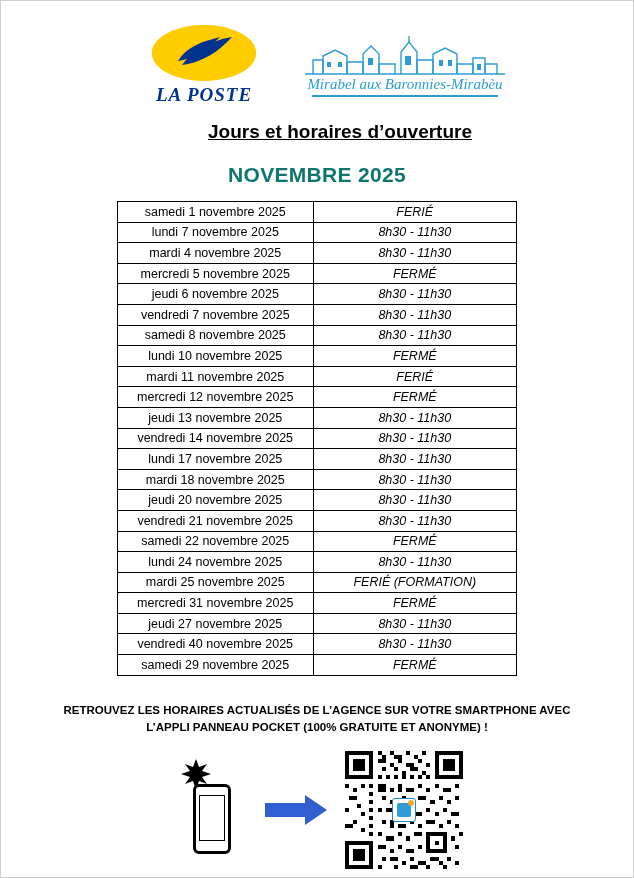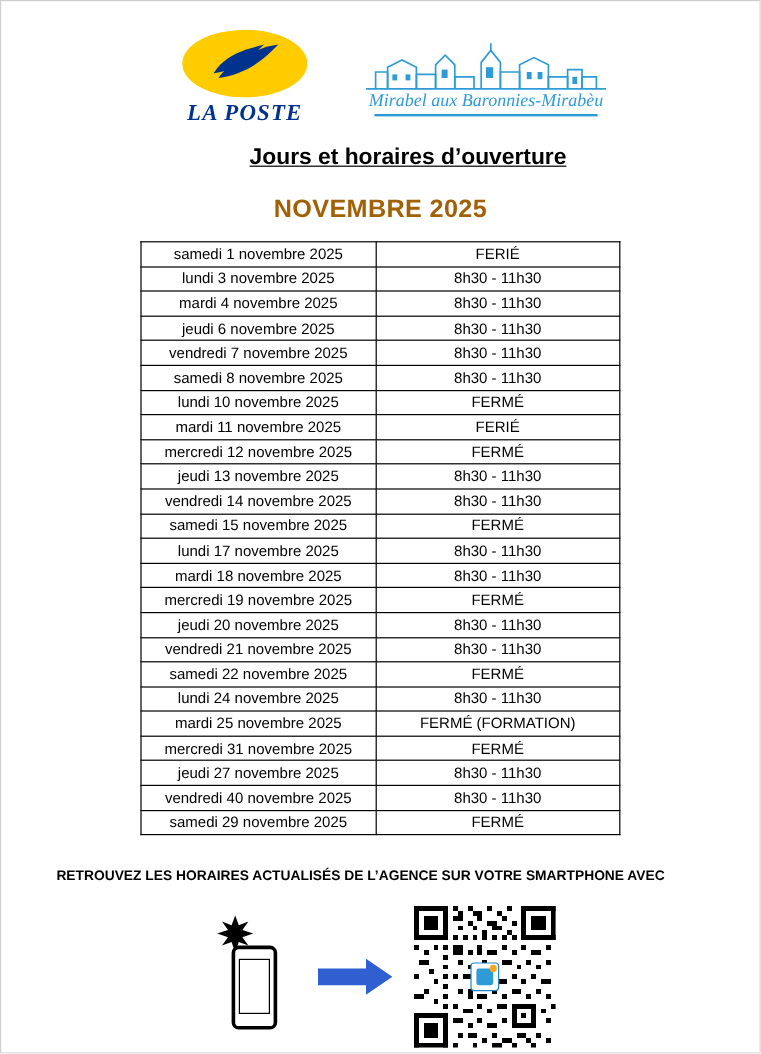--- a/index.html
+++ b/index.html
@@ -90,21 +90,21 @@
     font-weight: bold;
     text-decoration: underline;
     margin-top: 28px;
     font-family: "Liberation Sans", sans-serif;
     padding-left: 46px;
   }
   .month-title {
     text-align: center;
     font-size: 21px;
     font-weight: bold;
-    color: #a16207;
+    color: #0f766e;
     margin-top: 20px;
     letter-spacing: 0.3px;
   }
 
   
   .table-wrap {
     margin: 14px auto 0 auto;
     width: 400px;
   }
   table.schedule {
@@ -118,26 +118,28 @@
     padding: 0 4px;
     text-align: center;
     vertical-align: middle;
     white-space: nowrap;
   }
   table.schedule td.day {
     width: 49%;
   }
   table.schedule td.hours {
     width: 51%;
+    font-style: italic;
   }
 
   
   .footer-text {
     margin: 26px auto 0 auto;
     width: 540px;
+    text-align: center;
     font-size: 11.5px;
     font-weight: bold;
     line-height: 1.5;
   }
 
   
   .bottom-row {
     margin-top: 14px;
     display: flex;
     align-items: center;
@@ -281,26 +283,30 @@
   <div class="month-title">NOVEMBRE 2025</div>
 
   <div class="table-wrap">
     <table class="schedule">
       <tbody id="schedule-body">
           <tr>
             <td class="day">samedi 1 novembre 2025</td>
             <td class="hours">FERIÉ</td>
           </tr>
           <tr>
-            <td class="day">lundi 3 novembre 2025</td>
+            <td class="day">lundi 7 novembre 2025</td>
             <td class="hours">8h30 - 11h30</td>
           </tr>
           <tr>
             <td class="day">mardi 4 novembre 2025</td>
             <td class="hours">8h30 - 11h30</td>
+          </tr>
+          <tr>
+            <td class="day">mercredi 5 novembre 2025</td>
+            <td class="hours">FERMÉ</td>
           </tr>
           <tr>
             <td class="day">jeudi 6 novembre 2025</td>
             <td class="hours">8h30 - 11h30</td>
           </tr>
           <tr>
             <td class="day">vendredi 7 novembre 2025</td>
             <td class="hours">8h30 - 11h30</td>
           </tr>
           <tr>
@@ -321,54 +327,46 @@
           </tr>
           <tr>
             <td class="day">jeudi 13 novembre 2025</td>
             <td class="hours">8h30 - 11h30</td>
           </tr>
           <tr>
             <td class="day">vendredi 14 novembre 2025</td>
             <td class="hours">8h30 - 11h30</td>
           </tr>
           <tr>
-            <td class="day">samedi 15 novembre 2025</td>
-            <td class="hours">FERMÉ</td>
-          </tr>
-          <tr>
             <td class="day">lundi 17 novembre 2025</td>
             <td class="hours">8h30 - 11h30</td>
           </tr>
           <tr>
             <td class="day">mardi 18 novembre 2025</td>
             <td class="hours">8h30 - 11h30</td>
-          </tr>
-          <tr>
-            <td class="day">mercredi 19 novembre 2025</td>
-            <td class="hours">FERMÉ</td>
           </tr>
           <tr>
             <td class="day">jeudi 20 novembre 2025</td>
             <td class="hours">8h30 - 11h30</td>
           </tr>
           <tr>
             <td class="day">vendredi 21 novembre 2025</td>
             <td class="hours">8h30 - 11h30</td>
           </tr>
           <tr>
             <td class="day">samedi 22 novembre 2025</td>
             <td class="hours">FERMÉ</td>
           </tr>
           <tr>
             <td class="day">lundi 24 novembre 2025</td>
             <td class="hours">8h30 - 11h30</td>
           </tr>
           <tr>
             <td class="day">mardi 25 novembre 2025</td>
-            <td class="hours">FERMÉ (FORMATION)</td>
+            <td class="hours">FERIÉ (FORMATION)</td>
           </tr>
           <tr>
             <td class="day">mercredi 31 novembre 2025</td>
             <td class="hours">FERMÉ</td>
           </tr>
           <tr>
             <td class="day">jeudi 27 novembre 2025</td>
             <td class="hours">8h30 - 11h30</td>
           </tr>
           <tr>
@@ -378,20 +376,21 @@
           <tr>
             <td class="day">samedi 29 novembre 2025</td>
             <td class="hours">FERMÉ</td>
           </tr>
         </tbody>
     </table>
   </div>
 
   <div class="footer-text">
     <div>RETROUVEZ LES HORAIRES ACTUALISÉS DE L’AGENCE SUR VOTRE SMARTPHONE AVEC</div>
+    <div>L’APPLI PANNEAU POCKET (100% GRATUITE ET ANONYME) !</div>
   </div>
 
   <div class="bottom-row">
 
     <div class="phone-group">
       <div class="phone-burst">
         <svg width="34" height="34" viewBox="0 0 34 34" aria-hidden="true">
           <path d="M17 1 L20 9 L28 6 L23 13 L32 16 L23 19 L28 26 L20 23 L17 32 L14 23 L6 26 L11 19 L2 16 L11 13 L6 6 L14 9 Z" fill="#000000"></path>
         </svg>
       </div>

